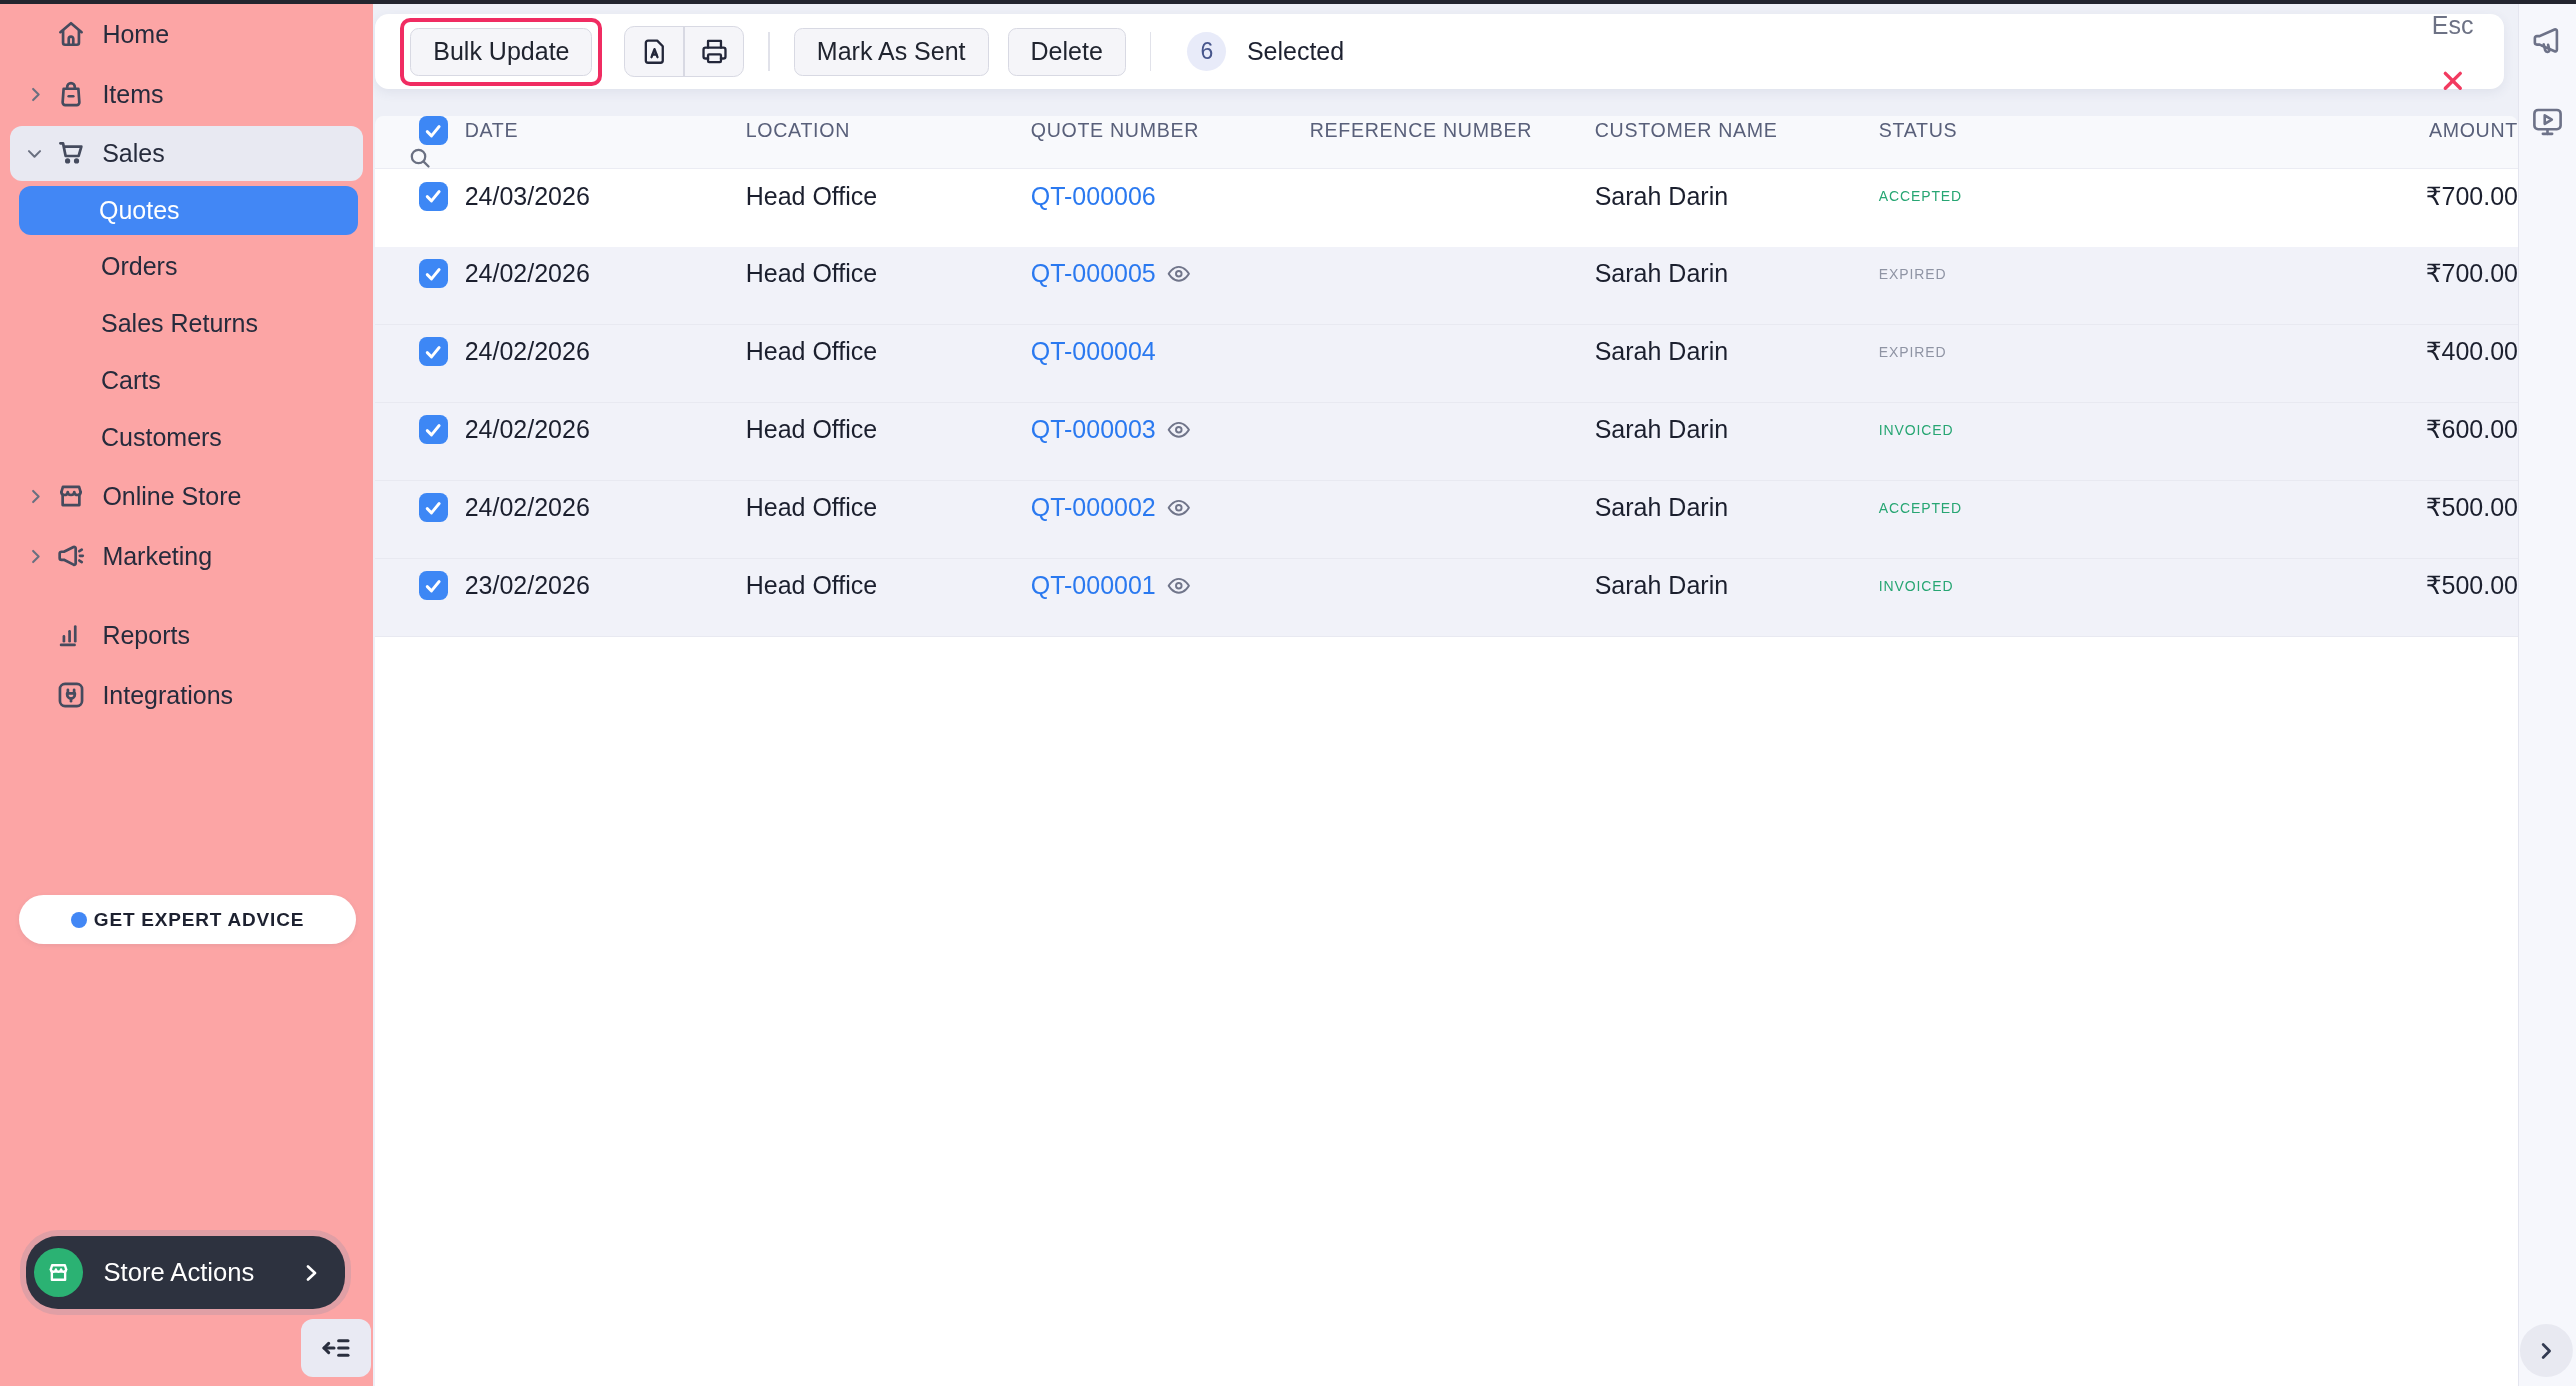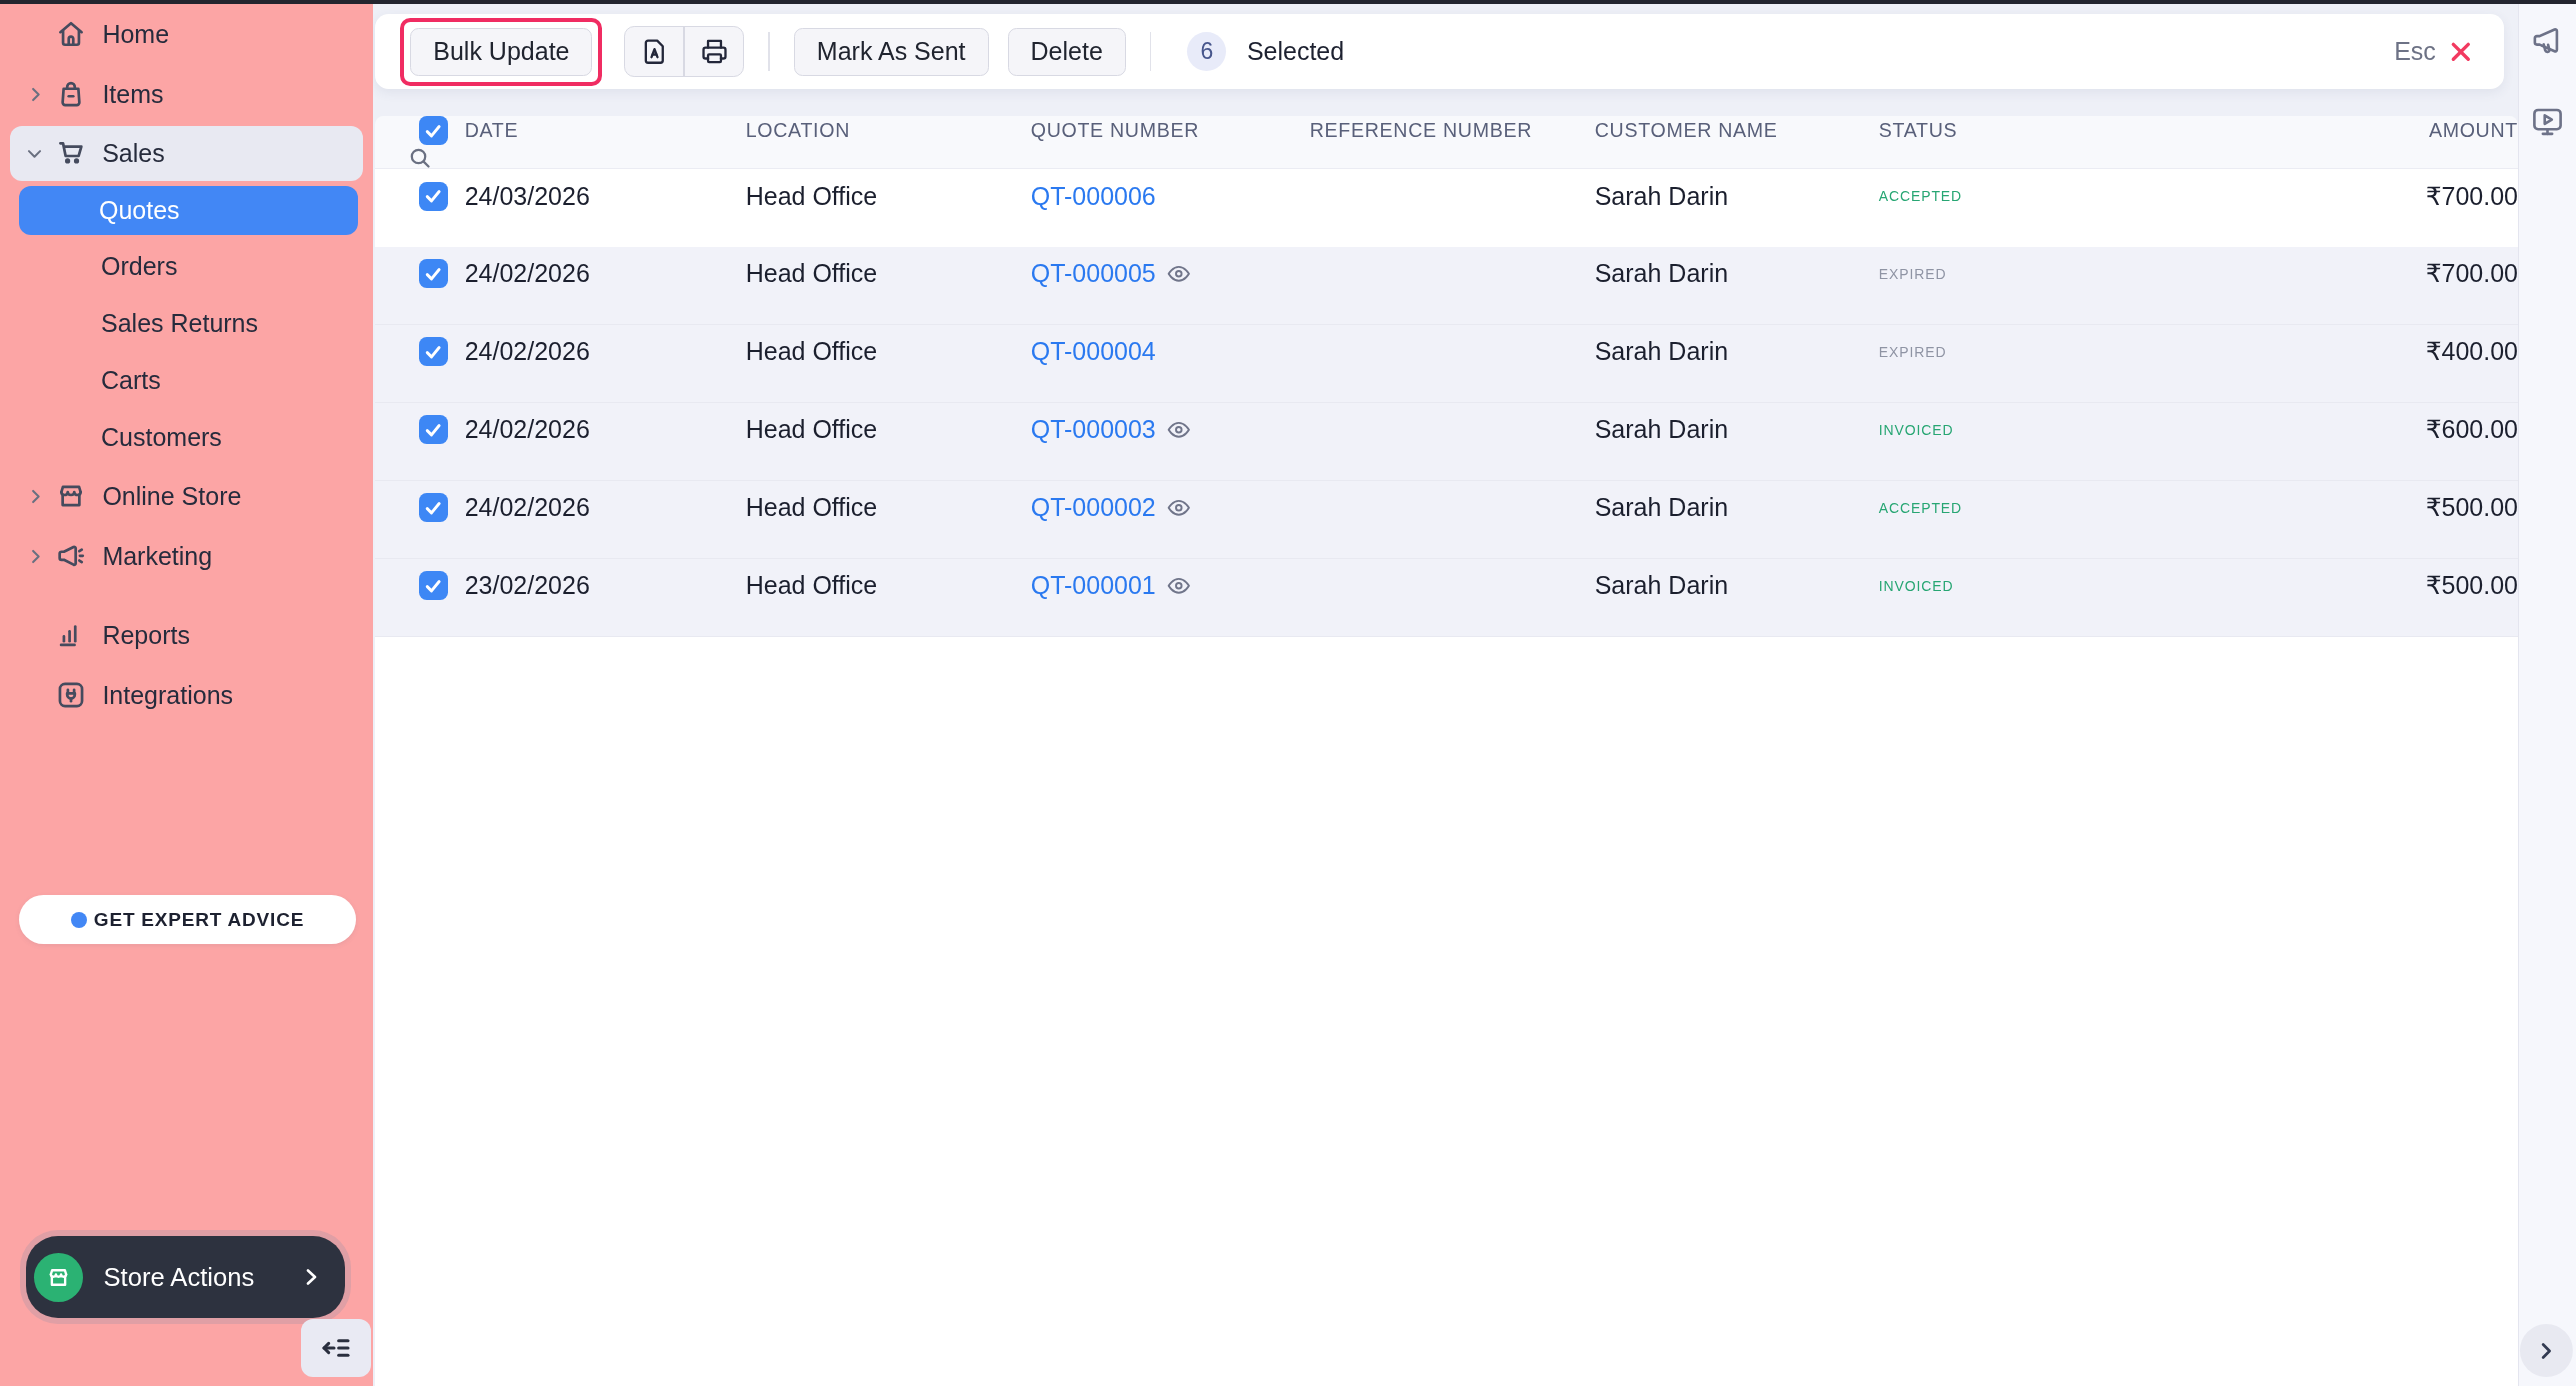--- a/index.html
+++ b/index.html
@@ -25,21 +25,21 @@
   .nav-sub { height:57px; display:flex; align-items:center; padding-left:101px;
     font-size:25px; color:#262b3c; cursor:pointer; }
   .nav-gap { height:19px; }
 
   .expert-pill { position:absolute; left:19px; top:891px; width:337px; height:49px;
     background:#ffffff; border-radius:25px; box-shadow:0 1.7px 5.1px rgba(80,86,120,.10);
     display:flex; align-items:center; justify-content:center; gap:7px; cursor:pointer; }
   .expert-dot { width:16px; height:16px; border-radius:50%; background:#4287f5; }
   .expert-label { font-size:19px; font-weight:700; letter-spacing:0.8px; color:#1d2130; }
 
-  .store-actions { position:absolute; left:25.6px; top:1232px; width:319px; height:82px;
+  .store-actions { position:absolute; left:25.6px; top:1232px; width:319px; height:73px;
     border-radius:32px; background:#2d323f; box-shadow:0 0 0 6px rgba(139,145,168,.25);
     display:flex; align-items:center; padding:0 22px 0 8.5px; cursor:pointer; }
   .store-badge { width:49px; height:49px; border-radius:50%; background:#2bb273;
     display:flex; align-items:center; justify-content:center; color:#ffffff; }
   .store-label { margin-left:20.4px; font-size:25.6px; color:#ffffff; font-weight:500; }
   .store-chev { margin-left:auto; color:#ffffff; }
 
   .collapse-btn { position:absolute; right:1.7px; bottom:10.2px; width:70px; height:58px;
     border-radius:12px; background:#e9eaf3; display:flex; align-items:center; justify-content:center;
     color:#2a2f3e; cursor:pointer; }
@@ -58,21 +58,21 @@
     border:1.7px solid #d8d9e3; border-radius:10.2px; overflow:hidden; }
   .icon-cell { width:58px; display:flex; align-items:center; justify-content:center;
     color:#23273a; cursor:pointer; background:transparent; border:none; }
   .icon-group .divider { width:1.7px; background:#d8d9e3; }
   .tb-sep { width:1.7px; height:39px; background:#e1e2ea; margin:0 24px; }
   .count-badge { width:39px; height:39px; border-radius:50%; background:#e8ebf9; color:#47568c;
     font-size:23px; font-weight:500; display:flex; align-items:center; justify-content:center;
     margin-left:12px; }
   .selected-label { margin-left:20.4px; font-size:25px; color:#1d2130; }
   .tb-spacer { flex:1; }
-  .esc-group { display:flex; align-items:center; gap:12px; cursor:pointer; }
+  .esc-group { display:flex; align-items:center; gap:28px; cursor:pointer;flex-direction:column; }
   .esc-label { font-size:25px; color:#6d7285; }
 
   
   .table { flex:1; min-height:0; margin:27px 0 0 1.7px; display:flex; flex-direction:column; }
   .tgrid { display:grid; grid-template-columns:90px 281px 285px 279px 285px 284px 1fr 128px;
     align-items:center; }
   .thead { height:53px; background:#f8f9fc; border-radius:8.5px 8.5px 0 0;
     border-bottom:1.7px solid #ebecf3; }
   .th { font-size:19.6px; font-weight:500; letter-spacing:0.7px; color:#59607a; }
   .th-amount { text-align:right; }

